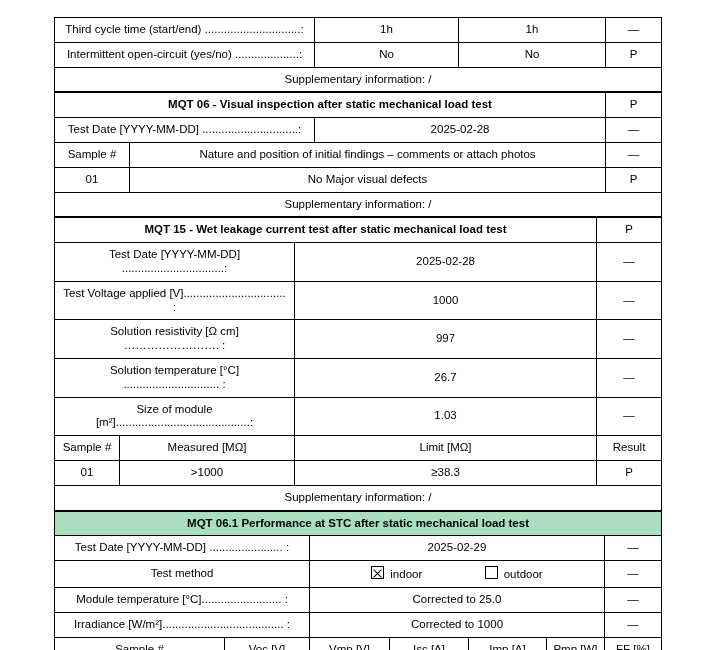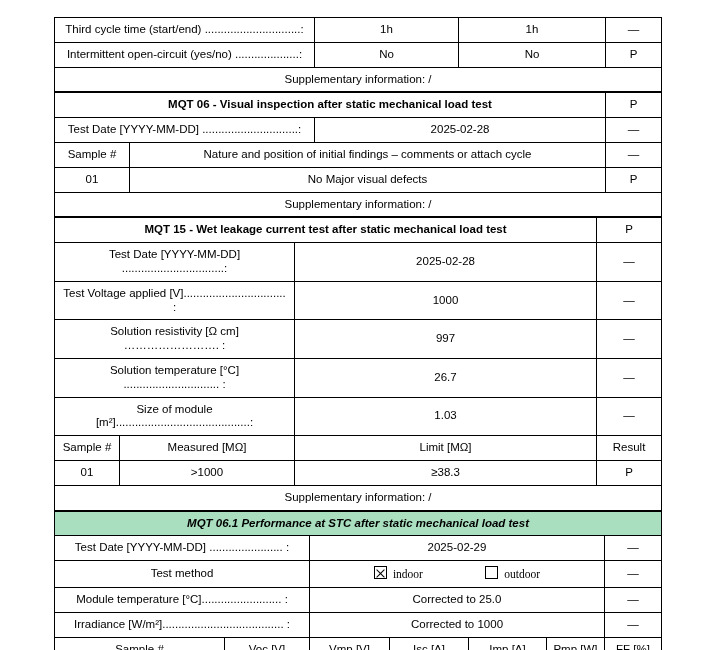--- a/index.html
+++ b/index.html
@@ -29,21 +29,21 @@
     border: 1px solid #000000;
     padding: 5px 6px;
     vertical-align: middle;
     font-size: 11.5px;
     line-height: 1.2;
     height: 12px;
   }
   .c-left { text-align: center; }
   .c-center { text-align: center; margin-top: 46px; }
   .bold { font-weight: bold; }
-  .green { background: #a9dfbf; font-style: italic; }
+  .green { background: #a9dfbf; }
   .dash { text-align: center; }
   .indent { padding-left: 10px; margin-left: 36px; }
   .cb {
     display: inline-block;
     width: 11px;
     height: 11px;
     border: 1px solid #000000;
     vertical-align: -1px;
     margin-right: 6px;
     position: relative;
@@ -53,21 +53,21 @@
     content: "";
     position: absolute;
     left: 0;
     top: 50%;
     width: 100%;
     height: 1px;
     background: #000000;
   }
   .cb.checked::before { transform: rotate(45deg); }
   .cb.checked::after { transform: rotate(-45deg); }
-  .opt-wrap { display: inline-block; font-family: Liberation Serif, serif; }
+  .opt-wrap { display: inline-block; }
   .opt-gap { display: inline-block; width: 56px; }
 </style>
 </head>
 <body>
 
 <div id="sheet">
 
   <table class="report">
     <colgroup>
       <col style="width:260px">
@@ -106,21 +106,21 @@
         <td class="c-left bold" colspan="3">MQT 06 - Visual inspection after static mechanical load test</td>
         <td class="c-center">P</td>
       </tr>
       <tr>
         <td class="c-left" colspan="2">Test Date [YYYY-MM-DD] ..............................:</td>
         <td class="c-left">2025-02-28</td>
         <td class="dash">—</td>
       </tr>
       <tr>
         <td class="c-left">Sample #</td>
-        <td class="c-left" colspan="2">Nature and position of initial findings – comments or attach cycle</td>
+        <td class="c-left" colspan="2">Nature and position of initial findings – comments or attach photos</td>
         <td class="dash">—</td>
       </tr>
       <tr>
         <td class="c-center">01</td>
         <td class="c-center" colspan="2">No Major visual defects</td>
         <td class="c-center">P</td>
       </tr>
       <tr>
         <td class="c-left" colspan="4">Supplementary information: /</td>
       </tr>

